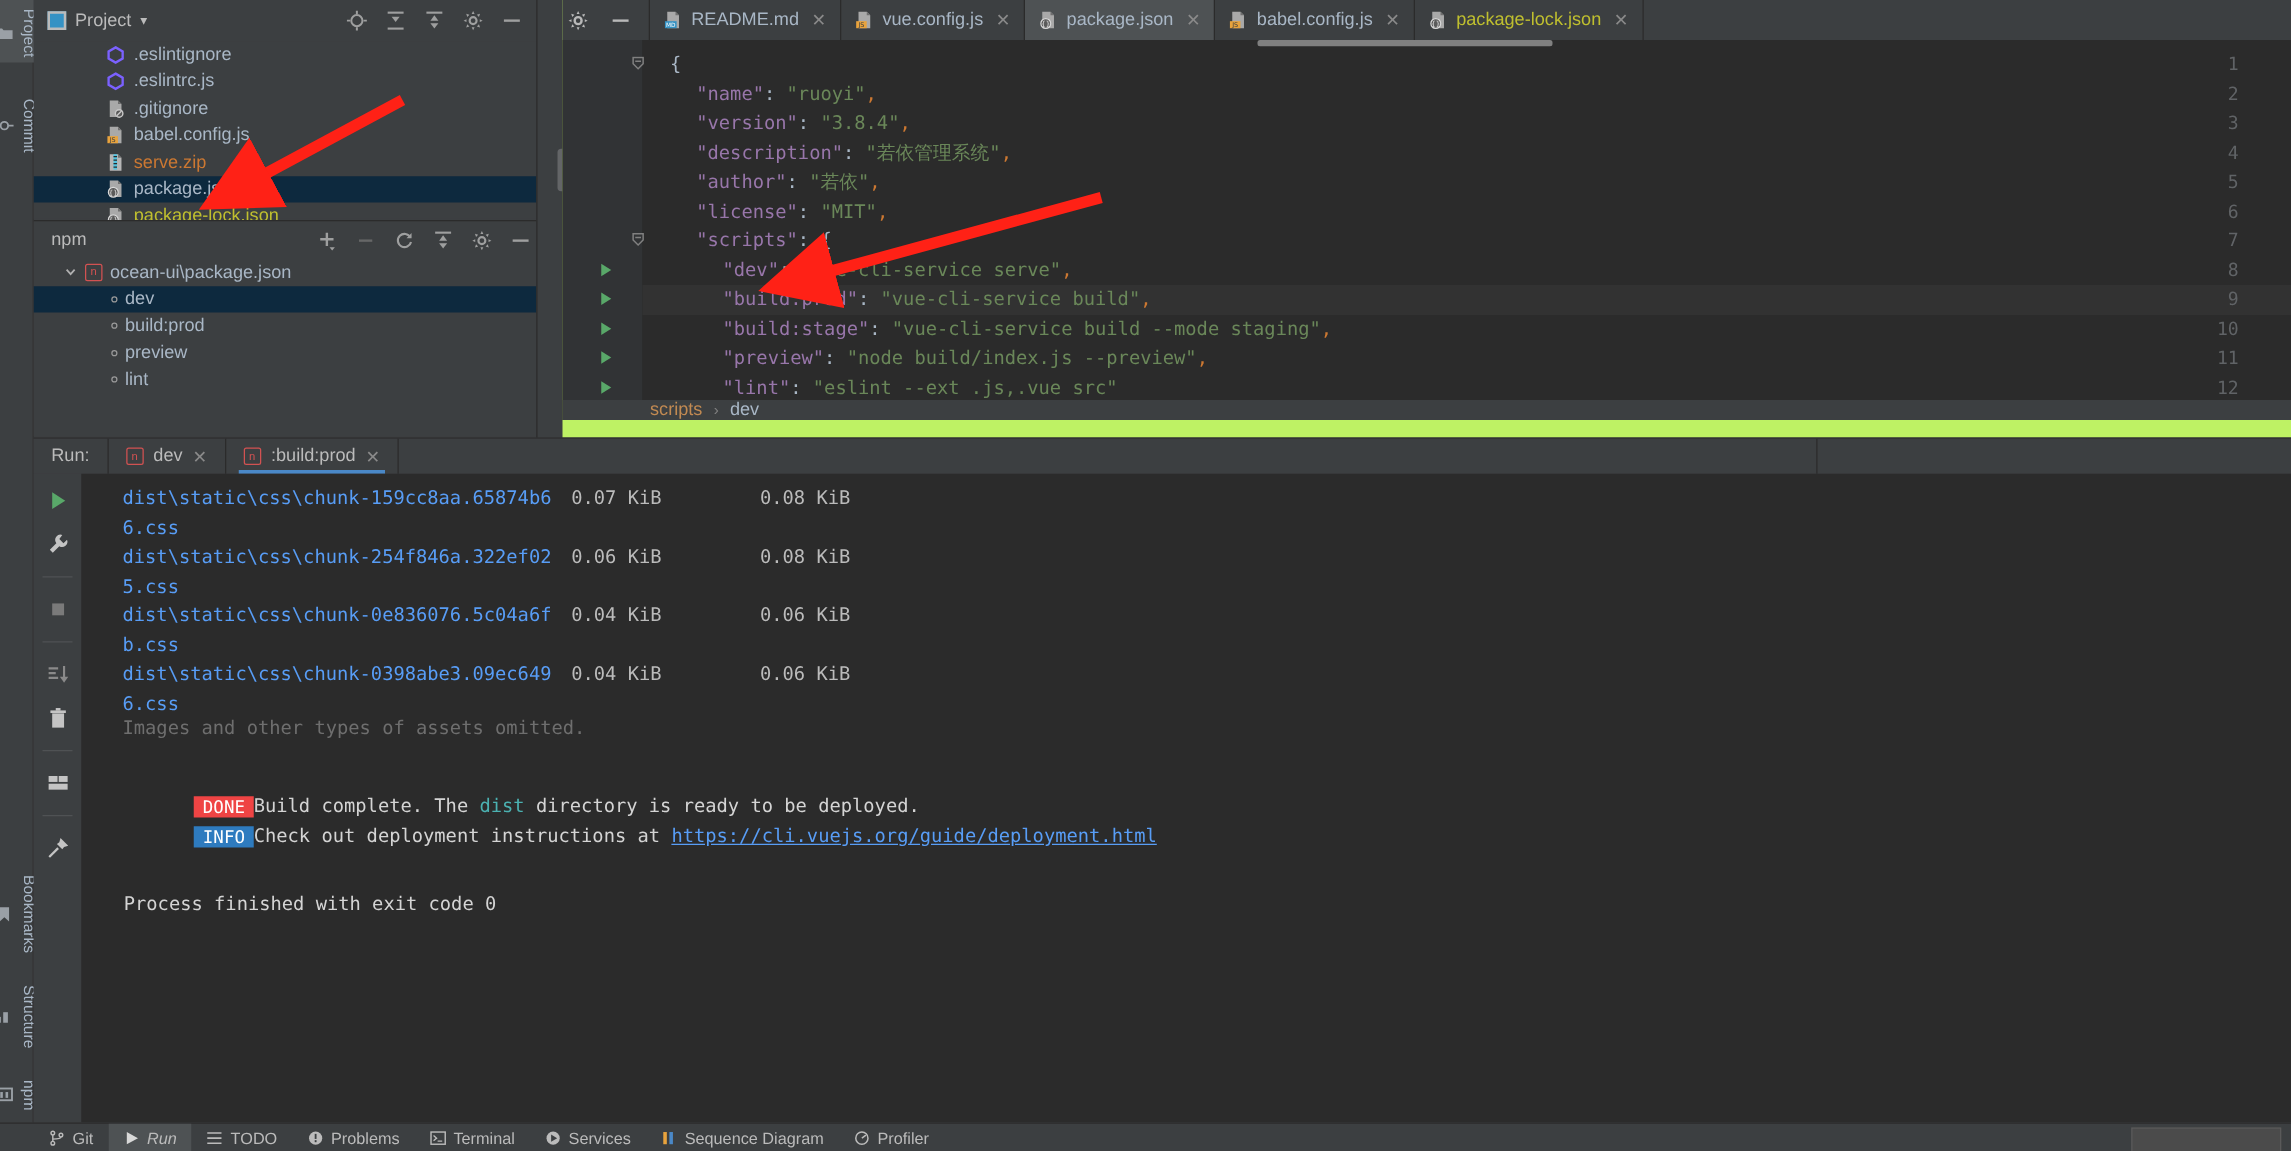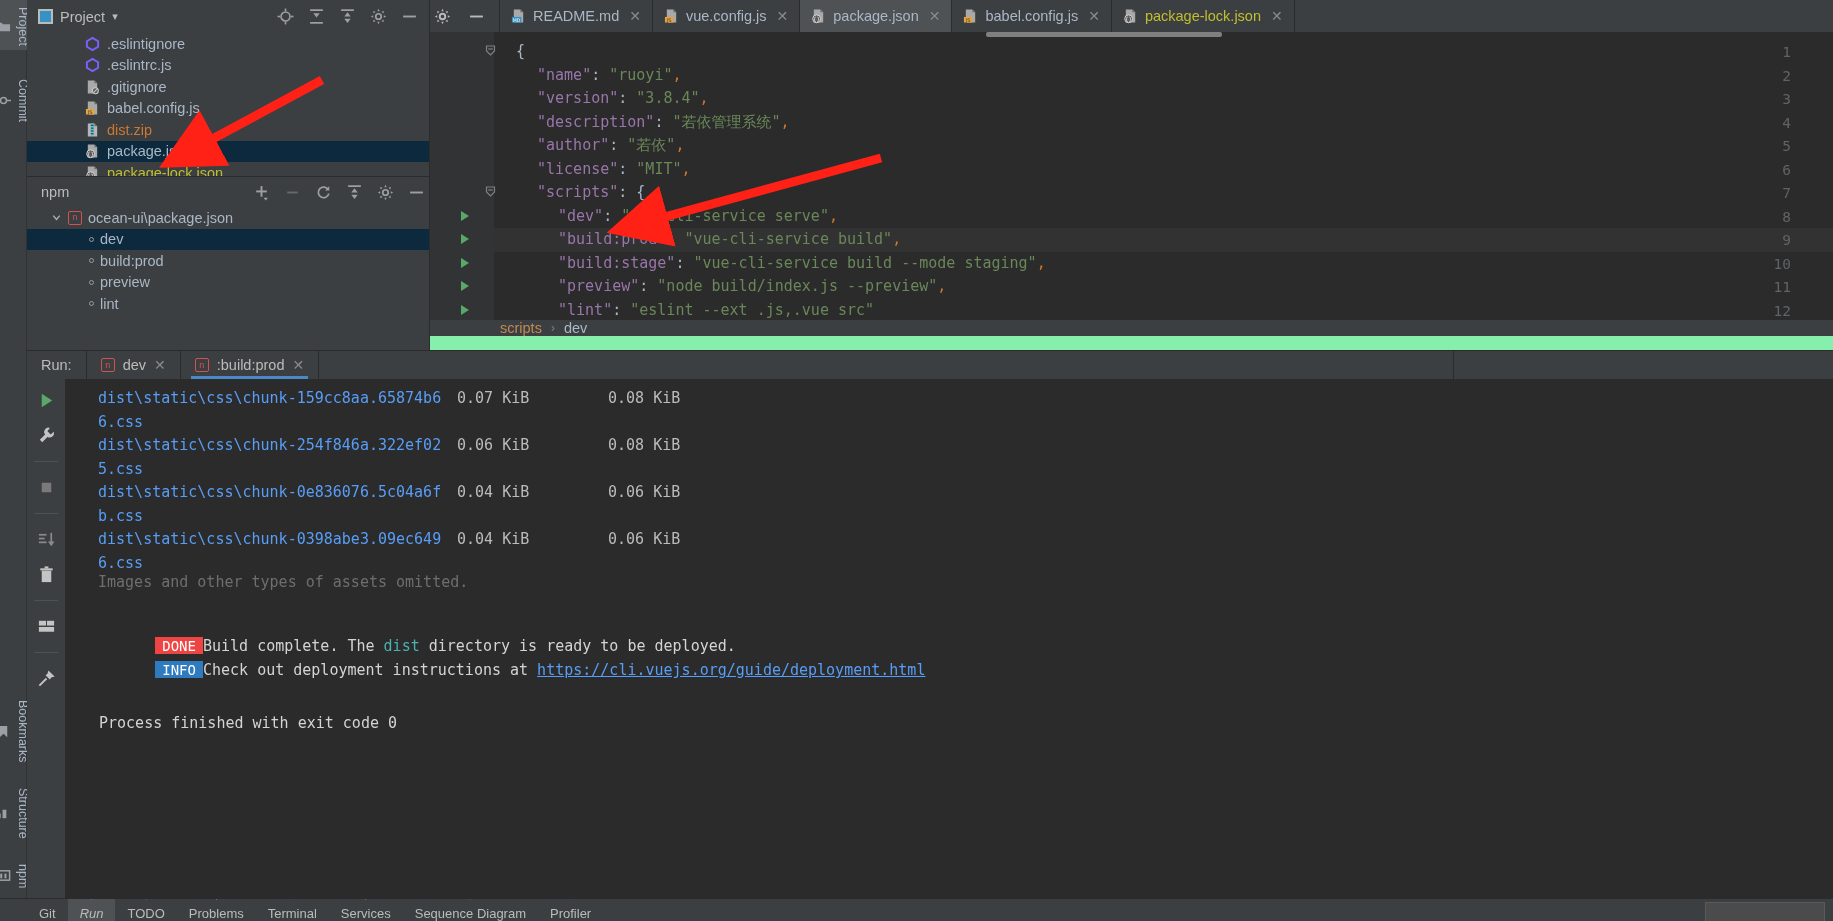--- a/index.html
+++ b/index.html
@@ -72,22 +72,22 @@
   .chev { width:11px;height:11px; }
   .npm-json-ico {
     width: 14px; height: 14px; border: 1.6px solid #d25252; border-radius:2px;
     display:flex;align-items:center;justify-content:center;
     font-size: 9px; color:#d25252; line-height:1;
   }
   .bullet { width:5px;height:5px;border:1.3px solid #9a9a9a;border-radius:50%; }
 
   
   .editor-area {
-    position: absolute; left: 430px; top: 0; right: 0; height: 404px;
-    background: #86efac;
+    position: absolute; left: 450px; top: 0; right: 0; height: 404px;
+    background: #bef264;
   }
   .tabbar {
     height: 32px; background: #3c3f41; display: flex; align-items: stretch;
   }
   .tab-left-icons{
     display:flex;align-items:center;gap:17px;padding:0 14px 0 4px;
     border-right:1px solid #2b2b2b;
   }
   .etab {
     display: flex; align-items: center; gap: 7px; padding: 0 11px;
@@ -189,21 +189,21 @@
   }
   .badge.done { background:#ef4444; }
   .badge.info { background:#2e7bbf; }
 
   
   .statusbar {
     position:absolute; left:0; bottom:0; width:100%; height:23px;
     background:#3c3f41; border-top:1px solid #2b2b2b;
     display:flex; align-items:center; font-size:13px; color:#bbbbbb;
   }
-  .sb-item { display:flex;align-items:center;gap:6px; padding:0 12px; height:100%;flex-direction:column; }
+  .sb-item { display:flex;align-items:center;gap:6px; padding:0 12px; height:100%; }
   .sb-item.active { background:#4e5254;font-style:italic; }
   .sb-ico { width:13px;height:13px;display:block; }
   .sb-right { margin-left:auto; padding-right:12px; color:#bbbbbb; font-size:13px;}
   .ime-box {
     position:absolute; right:8px; bottom:-3px; width:120px; height:22px;
     background:#4b4b4b; border:1px solid #5a5a5a;
   }
 
   
   .arrow-svg { position:absolute; left:0; top:0; pointer-events:none; }
@@ -323,21 +323,21 @@
       <div class="tree-row">
         <svg class="file-ico" viewBox="0 0 16 16">
           <path d="M3 1 L10 1 L13 4 L13 15 L3 15 Z" fill="#b6b6b6"></path>
           <path d="M10 1 L13 4 L10 4 Z" fill="#6f6f6f"></path>
           <rect x="6.2" y="1" width="3" height="13" fill="#4fc2e0"></rect>
           <line x1="6.2" y1="3" x2="9.2" y2="3" stroke="#2b2b2b" stroke-width="1"></line>
           <line x1="6.2" y1="6" x2="9.2" y2="6" stroke="#2b2b2b" stroke-width="1"></line>
           <line x1="6.2" y1="9" x2="9.2" y2="9" stroke="#2b2b2b" stroke-width="1"></line>
           <line x1="6.2" y1="12" x2="9.2" y2="12" stroke="#2b2b2b" stroke-width="1"></line>
         </svg>
-        <span class="tree-label orange">dist.zip</span>
+        <span class="tree-label orange">serve.zip</span>
       </div>
       <div class="tree-row sel">
         <svg class="file-ico" viewBox="0 0 16 16">
           <path d="M3 1 L10 1 L13 4 L13 15 L3 15 Z" fill="#a9a9a9"></path>
           <path d="M10 1 L13 4 L10 4 Z" fill="#6f6f6f"></path>
           <circle cx="6" cy="11" r="4.2" fill="#5b5b5b" stroke="#d8d8d8" stroke-width="1"></circle>
           <text x="6" y="13.3" font-size="6" fill="#e8e8e8" text-anchor="middle" font-family="DejaVu Sans, sans-serif">{}</text>
         </svg>
         <span class="tree-label">package.json</span>
       </div>

